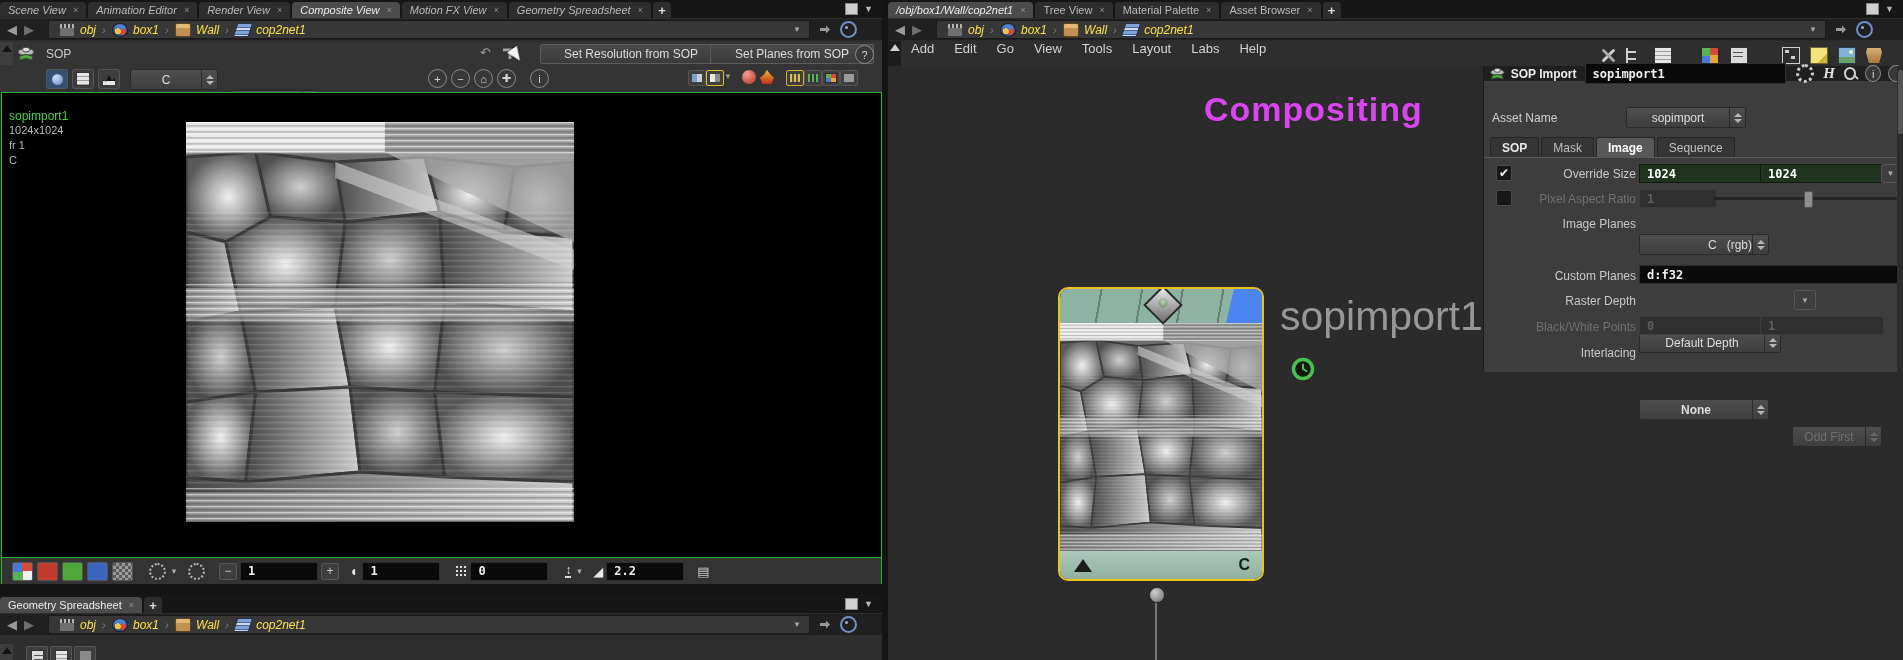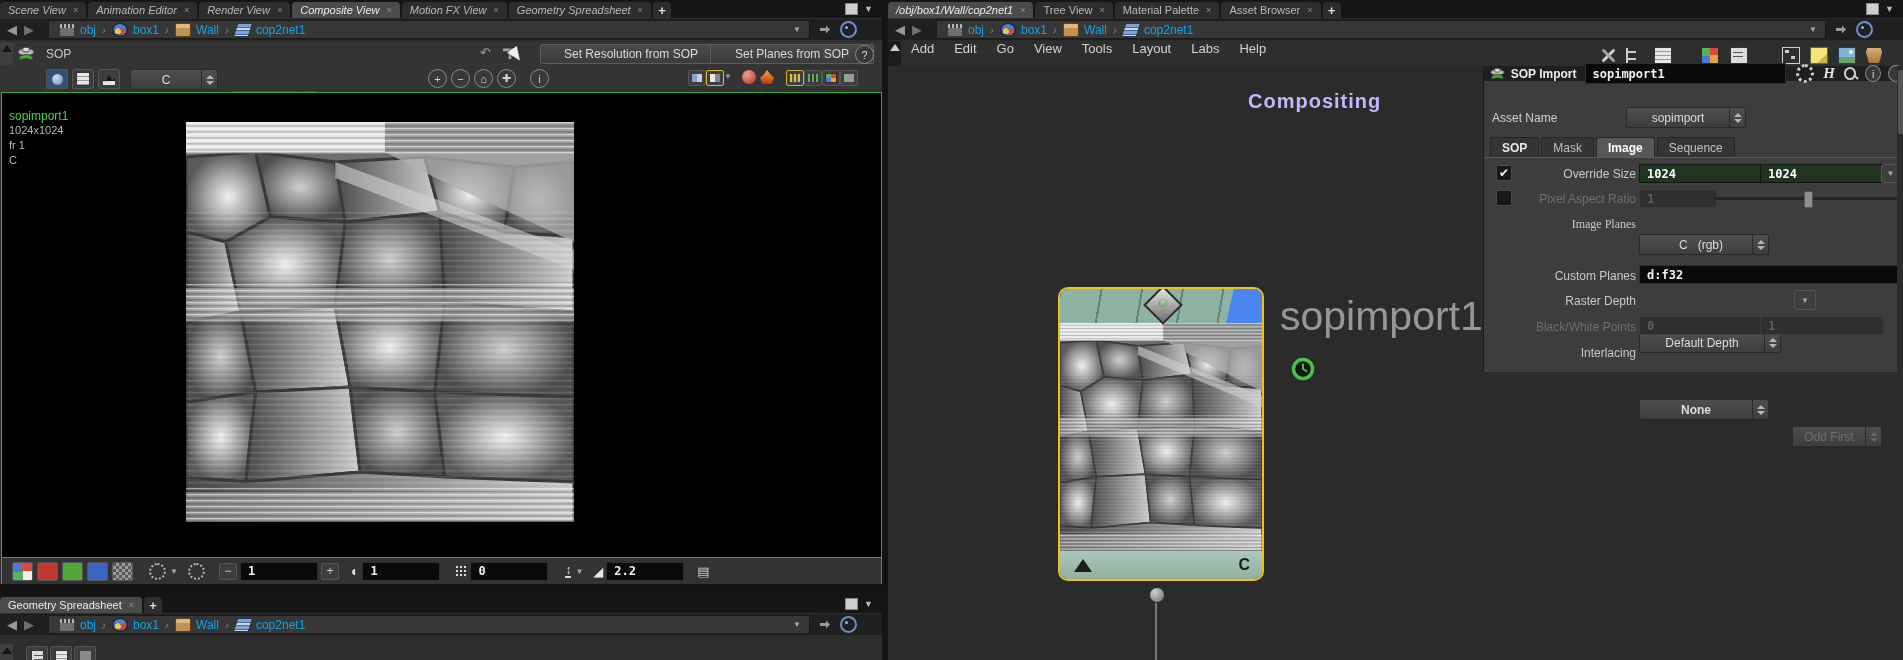--- a/index.html
+++ b/index.html
@@ -18,21 +18,21 @@
   .pane-ctl{position:absolute;display:flex;gap:6px;align-items:center;}
   .pane-sq{width:11px;height:10px;background:#cfcfcf;border:1px solid #888;}
   .pane-dn{color:#bbb;font-size:9px;}
 
   
   .crumbbar{position:absolute;height:21px;background:#202020;display:flex;align-items:center;}
   .navarrow{font-size:13px;margin-left:7px;color:#9a9a9a;}
   .navarrow.dim{color:#555;}
   .pathbox{height:17px;background:#373737;border:1px solid #1a1a1a;border-radius:2px;
            display:flex;align-items:center;padding:0 4px;margin-left:14px;}
-  .crumb{display:flex;align-items:center;gap:5px;padding:0 6px;color:#0ea5e9;font-size:12px;}
+  .crumb{display:flex;align-items:center;gap:5px;padding:0 6px;color:#fde047;font-size:12px;font-style:italic;}
   .crumbsep{color:#777;font-size:12px;transform:skewX(-12deg);}
   .ddown{color:#aaa;font-size:8px;padding:0 4px;}
   .pin-icon{width:10px;height:10px;margin-left:10px;background:#9a9a9a;
             clip-path:polygon(0 35%,60% 35%,60% 10%,100% 50%,60% 90%,60% 65%,0 65%);}
   .radial-icon{width:13px;height:13px;border:2px solid #6f8fc6;border-radius:50%;margin-left:10px;position:relative;}
   .radial-icon::after{content:"";position:absolute;left:3px;top:3px;width:3px;height:3px;border-radius:50%;background:#9ab4e0;}
 
   
   .ni{width:14px;height:12px;border-radius:2px;position:relative;flex:none;}
   .ni-obj{background:linear-gradient(#b5b5b5 0 4px,#6f6f6f 4px);border:1px solid #3a3a3a;}
@@ -104,21 +104,21 @@
         border-bottom:none;color:#c0c0c0;font-size:12px;border-radius:3px 3px 0 0;margin-right:2px;}
   .ptab.bold{font-weight:bold;color:#e8e8e8;}
   .ptab.active{background:#585858;color:#fff;font-weight:bold;}
   .greenfield{background:#20341f;border:1px solid #0f1b0f;color:#fff;}
   .slider{position:absolute;height:3px;background:#242424;border-radius:2px;}
   .slider .knob{position:absolute;top:-6px;width:7px;height:15px;background:#8f8f8f;border:1px solid #555;border-radius:2px;}
   .scrollbar{position:absolute;right:0;top:0;width:7px;height:100%;background:#2c2c2c;}
   .scrollbar .thumb{position:absolute;left:1px;top:4px;width:5px;height:64px;background:#555;border-radius:2px;}
 
   
-  .watermark{position:absolute;left:1248px;top:90px;font-size:20px;font-weight:bold;color:#c4b5fd;letter-spacing:1px;z-index:1;}
+  .watermark{position:absolute;left:1204px;top:90px;font-size:34px;font-weight:bold;color:#d946ef;letter-spacing:1px;z-index:1;}
   .bignodelabel{position:absolute;left:1280px;top:293px;font-size:41px;color:#979797;z-index:2;white-space:nowrap;}
   .node{position:absolute;left:1058px;top:287px;width:202px;height:290px;border:2px solid #eac21b;border-radius:10px;
         overflow:hidden;background:#333;z-index:3;}
   .nodehdr{position:absolute;left:0;top:0;right:0;height:34px;background:#8fb3a3;
            background-image:repeating-linear-gradient(100deg,rgba(50,70,60,.45) 0 2px,transparent 2px 40px);}
   .nodehdr .blue{position:absolute;right:0;top:0;width:36px;height:100%;background:#4b86f0;clip-path:polygon(22% 0,100% 0,100% 100%,0 100%);}
   .diamond{position:absolute;left:50%;top:2px;width:24px;height:24px;margin-left:-12px;
            background:linear-gradient(135deg,#e8e8e8,#6e6e6e);border:2px solid #2b2b2b;transform:rotate(45deg);}
   .diamond::after{content:"";position:absolute;left:6px;top:6px;width:9px;height:9px;border-radius:50%;
            background:radial-gradient(circle at 40% 40%,#bcd8b2,#5f7f5a);}
@@ -580,23 +580,23 @@
 
     <div class="dim abs" style="left:0;top:0;width:420px;">
       <div class="checkbox abs" style="left:12px;top:124px;"></div>
       <span class="parm-label" style="left:4px;top:126px;">Pixel Aspect Ratio</span>
       <div class="tfield abs" style="left:155px;top:123px;width:62px;height:17px;">1</div>
       <div class="slider abs" style="left:230px;top:131px;width:183px;">
           <span class="knob" style="left:90px;"></span>
         </div>
     </div>
 
-    <span class="parm-label" style="left:4px;top:151px;font-family:Liberation Serif, serif;">Image Planes</span>
+    <span class="parm-label" style="left:4px;top:151px;">Image Planes</span>
     <div class="dd abs" style="left:155px;top:147px;width:128px;">
-        <span class="dtxt" style="text-align:center;padding-left:10px;">C   (rgb)</span>
+        <span class="dtxt" style="text-align:right;padding-left:10px;">C   (rgb)</span>
         <span class="spin">
           <i class="su"></i>
           <i class="sd"></i>
         </span>
       </div>
 
 
     <span class="parm-label" style="left:4px;top:203px;">Custom Planes</span>
     <div class="tfield abs" style="left:155px;top:199px;width:248px;height:17px;">d:f32</div>
 

